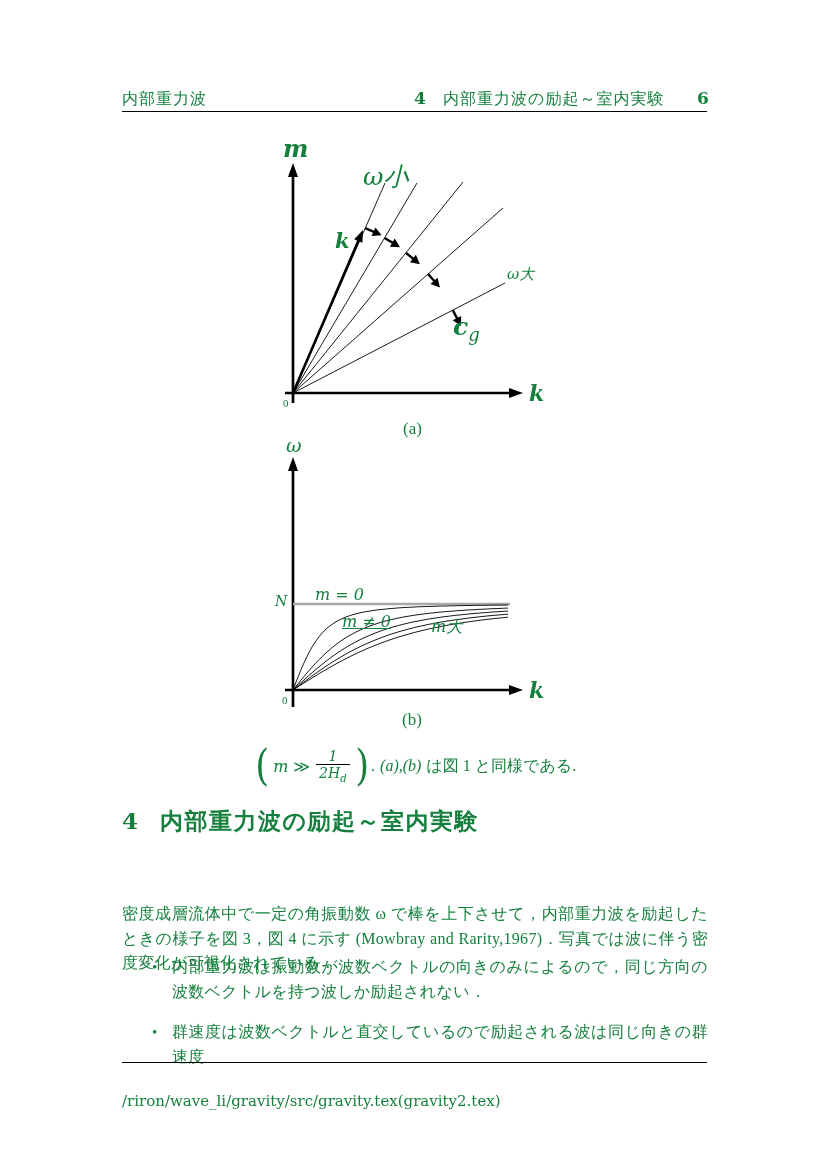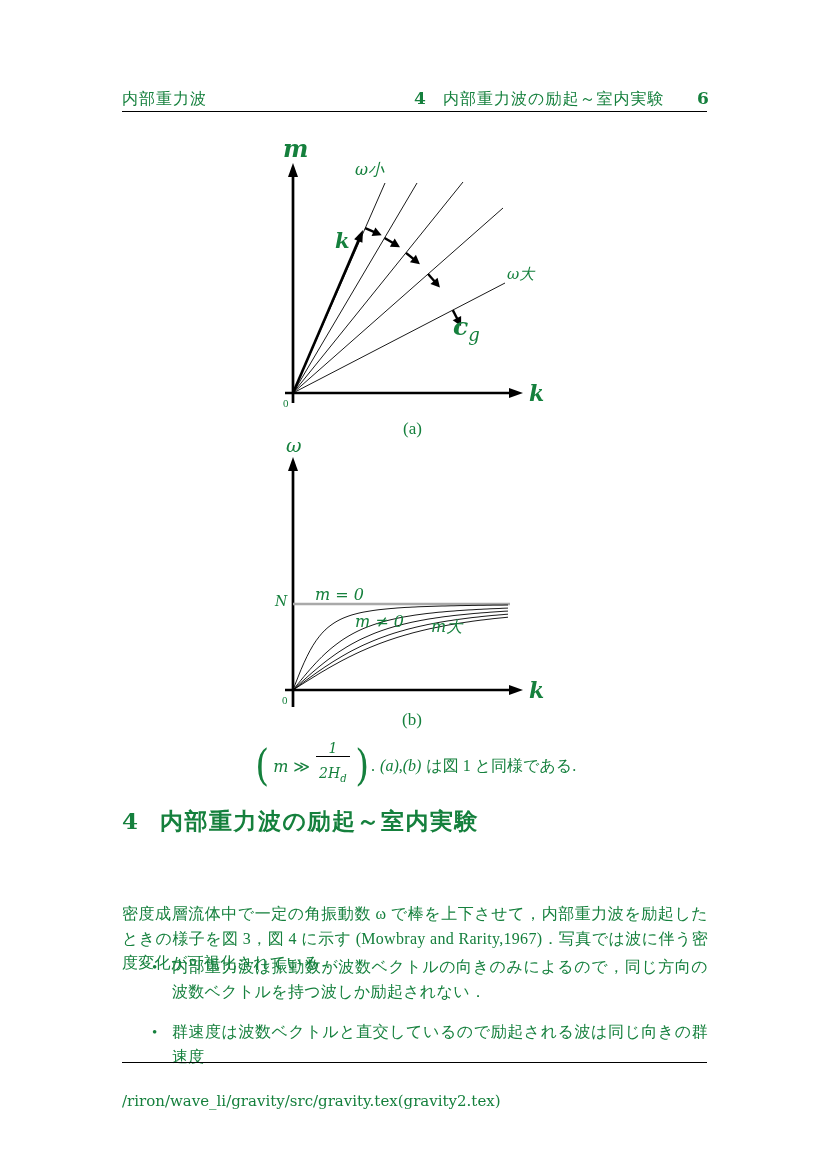--- a/index.html
+++ b/index.html
@@ -19,21 +19,21 @@
   .mlab{font-family:"DejaVu Serif",serif;font-style:italic;}
   
   #figcap{left:122px;top:740px;width:585px;height:52px;display:flex;
           justify-content:center;align-items:center;font-size:16px;}
   .paren{font-family:"DejaVu Serif",serif;font-size:42px;font-weight:400;
          transform:scaleX(0.85);line-height:1;margin:0 1px;}
   .frac{display:inline-flex;flex-direction:column;align-items:center;
         font-family:"DejaVu Serif",serif;font-style:italic;font-size:14px;
         line-height:1.15;margin:0 3px;}
   .frac .num{padding:0 6px;}
-  .frac .den{border-top:1px solid #000;padding:8px 3px;}
+  .frac .den{border-top:1px solid #000;padding:0 3px;}
   sub{font-size:0.72em;}
   
   #sec-head{left:122px;top:806px;display:flex;align-items:baseline;}
   #sec-num{font-family:"DejaVu Serif",serif;font-weight:bold;font-size:23px;margin-right:22px;}
   #sec-title{font-family:"Liberation Sans",sans-serif;font-weight:bold;font-size:23px;letter-spacing:1.5px;}
   
   .body-text{font-size:16px;line-height:24.6px;text-align:justify;letter-spacing:0.3px;}
   #para{left:122px;top:902px;width:586px;}
   #bullets{left:122px;top:955px;width:586px;}
   .bullet-item{display:flex;margin-bottom:16px;}
@@ -70,21 +70,21 @@
       <line x1="124.52153887187775" y1="98.00384545891671" x2="133.13243634638238" y2="103.08837539624326" stroke="#000" stroke-width="2.4"></line>
       <polygon points="140.0211543259861,107.1559993461045 129.8561948787018,106.6700987029003 134.68649831916204,98.4897461021209" fill="#000"></polygon>
       <line x1="145.93050723666653" y1="112.83331160625505" x2="153.71754548076345" y2="119.10722867495875" stroke="#000" stroke-width="2.4"></line>
       <polygon points="159.94717607604102,124.1263623299217 149.9587310487195,122.17868013403442 155.91895226398802,114.78099380214233" fill="#000"></polygon>
       <line x1="168.0646190703139" y1="134.0145022475806" x2="174.6749245010039" y2="141.51809219593136" stroke="#000" stroke-width="2.4"></line>
       <polygon points="179.96316884555586,147.520964154612 170.44968873246827,143.90762828067403 177.57809918340152,137.62783812151855" fill="#000"></polygon>
       <line x1="192.7729965295345" y1="170.09891689505287" x2="197.37861225758712" y2="178.97519448002703" stroke="#000" stroke-width="2.4"></line>
       <polygon points="201.0631048400292,186.07621654800633 192.70181883191916,180.2752341923546 201.13428253764457,175.89989925070464" fill="#000"></polygon>
     </svg>
   <span class="abs mlab bold" style="left:283px;top:134px;font-size:24px;">m</span>
-  <span class="abs mlab" style="left:355px;top:160px;font-size:16px;">ω小</span>
+  <span class="abs mlab" style="left:363px;top:160px;font-size:25px;">ω小</span>
   <span class="abs mlab bold" style="left:335px;top:228px;font-size:21px;">k</span>
   <span class="abs mlab" style="left:507px;top:265px;font-size:15px;">ω大</span>
   <span class="abs" style="left:453px;top:312px;font-size:25px;"><span class="mlab bold">c</span><sub class="mlab">g</sub></span>
   <span class="abs mlab bold" style="left:529px;top:380px;font-size:22px;">k</span>
   <span class="abs serif" style="left:283px;top:397px;font-size:11px;">0</span>
   <span class="abs serif" style="left:403px;top:419px;font-size:17px;">(a)</span>
 
   <svg id="svg-b" class="abs" style="left:260px;top:430px;" width="300" height="300">
       <line x1="33" y1="277" x2="33" y2="40" stroke="#000" stroke-width="2.7"></line>
       <polygon points="33,27 38,41 28,41" fill="#000"></polygon>
@@ -93,21 +93,21 @@
       <line x1="33" y1="174" x2="250" y2="174" stroke="#a9a9a9" stroke-width="2.4"></line>
       <path d="M 33 260 L 35.0 254.8 L 38.0 247.1 L 41.0 239.7 L 44.0 232.8 L 47.0 226.4 L 50.0 220.6 L 53.0 215.4 L 56.0 210.8 L 59.0 206.8 L 62.0 203.2 L 65.0 200.1 L 68.0 197.4 L 71.0 195.1 L 74.0 193.0 L 77.0 191.2 L 80.0 189.6 L 83.0 188.2 L 86.0 187.0 L 89.0 185.9 L 92.0 184.9 L 95.0 184.1 L 98.0 183.3 L 101.0 182.6 L 104.0 182.0 L 107.0 181.5 L 110.0 181.0 L 113.0 180.5 L 116.0 180.1 L 119.0 179.7 L 122.0 179.4 L 125.0 179.1 L 128.0 178.8 L 131.0 178.5 L 134.0 178.3 L 137.0 178.0 L 140.0 177.8 L 143.0 177.6 L 146.0 177.4 L 149.0 177.3 L 152.0 177.1 L 155.0 177.0 L 158.0 176.8 L 161.0 176.7 L 164.0 176.6 L 167.0 176.5 L 170.0 176.4 L 173.0 176.3 L 176.0 176.2 L 179.0 176.1 L 182.0 176.0 L 185.0 176.0 L 188.0 175.9 L 191.0 175.8 L 194.0 175.8 L 197.0 175.7 L 200.0 175.6 L 203.0 175.6 L 206.0 175.5 L 209.0 175.5 L 212.0 175.4 L 215.0 175.4 L 218.0 175.3 L 221.0 175.3 L 224.0 175.3 L 227.0 175.2 L 230.0 175.2 L 233.0 175.1 L 236.0 175.1 L 239.0 175.1 L 242.0 175.1 L 245.0 175.0 L 248.0 175.0" fill="none" stroke="#000" stroke-width="0.9"></path>
       <path d="M 33 260 L 35.0 257.5 L 38.0 253.8 L 41.0 250.1 L 44.0 246.5 L 47.0 242.9 L 50.0 239.4 L 53.0 236.1 L 56.0 232.8 L 59.0 229.7 L 62.0 226.7 L 65.0 223.8 L 68.0 221.1 L 71.0 218.5 L 74.0 216.1 L 77.0 213.8 L 80.0 211.6 L 83.0 209.5 L 86.0 207.6 L 89.0 205.8 L 92.0 204.1 L 95.0 202.5 L 98.0 201.0 L 101.0 199.6 L 104.0 198.3 L 107.0 197.1 L 110.0 196.0 L 113.0 194.9 L 116.0 193.9 L 119.0 192.9 L 122.0 192.0 L 125.0 191.2 L 128.0 190.4 L 131.0 189.7 L 134.0 189.0 L 137.0 188.3 L 140.0 187.7 L 143.0 187.1 L 146.0 186.6 L 149.0 186.1 L 152.0 185.6 L 155.0 185.1 L 158.0 184.7 L 161.0 184.3 L 164.0 183.9 L 167.0 183.5 L 170.0 183.2 L 173.0 182.9 L 176.0 182.5 L 179.0 182.2 L 182.0 182.0 L 185.0 181.7 L 188.0 181.4 L 191.0 181.2 L 194.0 181.0 L 197.0 180.7 L 200.0 180.5 L 203.0 180.3 L 206.0 180.1 L 209.0 179.9 L 212.0 179.8 L 215.0 179.6 L 218.0 179.4 L 221.0 179.3 L 224.0 179.1 L 227.0 179.0 L 230.0 178.8 L 233.0 178.7 L 236.0 178.6 L 239.0 178.5 L 242.0 178.3 L 245.0 178.2 L 248.0 178.1" fill="none" stroke="#000" stroke-width="0.9"></path>
       <path d="M 33 260 L 35.0 258.2 L 38.0 255.4 L 41.0 252.6 L 44.0 249.9 L 47.0 247.2 L 50.0 244.5 L 53.0 241.9 L 56.0 239.4 L 59.0 236.8 L 62.0 234.4 L 65.0 232.0 L 68.0 229.7 L 71.0 227.5 L 74.0 225.3 L 77.0 223.2 L 80.0 221.2 L 83.0 219.3 L 86.0 217.4 L 89.0 215.6 L 92.0 213.9 L 95.0 212.3 L 98.0 210.7 L 101.0 209.2 L 104.0 207.8 L 107.0 206.5 L 110.0 205.2 L 113.0 203.9 L 116.0 202.7 L 119.0 201.6 L 122.0 200.5 L 125.0 199.5 L 128.0 198.5 L 131.0 197.6 L 134.0 196.7 L 137.0 195.9 L 140.0 195.1 L 143.0 194.3 L 146.0 193.6 L 149.0 192.9 L 152.0 192.2 L 155.0 191.6 L 158.0 191.0 L 161.0 190.4 L 164.0 189.9 L 167.0 189.3 L 170.0 188.8 L 173.0 188.4 L 176.0 187.9 L 179.0 187.5 L 182.0 187.0 L 185.0 186.6 L 188.0 186.3 L 191.0 185.9 L 194.0 185.5 L 197.0 185.2 L 200.0 184.9 L 203.0 184.6 L 206.0 184.3 L 209.0 184.0 L 212.0 183.7 L 215.0 183.4 L 218.0 183.2 L 221.0 182.9 L 224.0 182.7 L 227.0 182.5 L 230.0 182.2 L 233.0 182.0 L 236.0 181.8 L 239.0 181.6 L 242.0 181.4 L 245.0 181.2 L 248.0 181.1" fill="none" stroke="#000" stroke-width="0.9"></path>
       <path d="M 33 260 L 35.0 258.5 L 38.0 256.3 L 41.0 254.0 L 44.0 251.8 L 47.0 249.6 L 50.0 247.4 L 53.0 245.3 L 56.0 243.1 L 59.0 241.0 L 62.0 239.0 L 65.0 236.9 L 68.0 235.0 L 71.0 233.0 L 74.0 231.1 L 77.0 229.3 L 80.0 227.5 L 83.0 225.7 L 86.0 224.0 L 89.0 222.3 L 92.0 220.7 L 95.0 219.2 L 98.0 217.7 L 101.0 216.2 L 104.0 214.8 L 107.0 213.5 L 110.0 212.2 L 113.0 210.9 L 116.0 209.7 L 119.0 208.5 L 122.0 207.4 L 125.0 206.3 L 128.0 205.2 L 131.0 204.2 L 134.0 203.2 L 137.0 202.3 L 140.0 201.4 L 143.0 200.6 L 146.0 199.7 L 149.0 198.9 L 152.0 198.2 L 155.0 197.4 L 158.0 196.7 L 161.0 196.0 L 164.0 195.4 L 167.0 194.7 L 170.0 194.1 L 173.0 193.5 L 176.0 193.0 L 179.0 192.4 L 182.0 191.9 L 185.0 191.4 L 188.0 190.9 L 191.0 190.5 L 194.0 190.0 L 197.0 189.6 L 200.0 189.2 L 203.0 188.8 L 206.0 188.4 L 209.0 188.0 L 212.0 187.6 L 215.0 187.3 L 218.0 187.0 L 221.0 186.6 L 224.0 186.3 L 227.0 186.0 L 230.0 185.7 L 233.0 185.4 L 236.0 185.2 L 239.0 184.9 L 242.0 184.7 L 245.0 184.4 L 248.0 184.2" fill="none" stroke="#000" stroke-width="0.9"></path>
       <path d="M 33 260 L 35.0 258.7 L 38.0 256.8 L 41.0 254.9 L 44.0 253.0 L 47.0 251.1 L 50.0 249.3 L 53.0 247.4 L 56.0 245.6 L 59.0 243.7 L 62.0 241.9 L 65.0 240.2 L 68.0 238.4 L 71.0 236.7 L 74.0 235.0 L 77.0 233.4 L 80.0 231.7 L 83.0 230.1 L 86.0 228.6 L 89.0 227.0 L 92.0 225.6 L 95.0 224.1 L 98.0 222.7 L 101.0 221.3 L 104.0 220.0 L 107.0 218.7 L 110.0 217.4 L 113.0 216.2 L 116.0 215.0 L 119.0 213.8 L 122.0 212.7 L 125.0 211.6 L 128.0 210.5 L 131.0 209.5 L 134.0 208.5 L 137.0 207.5 L 140.0 206.6 L 143.0 205.7 L 146.0 204.8 L 149.0 204.0 L 152.0 203.1 L 155.0 202.3 L 158.0 201.6 L 161.0 200.8 L 164.0 200.1 L 167.0 199.4 L 170.0 198.7 L 173.0 198.1 L 176.0 197.5 L 179.0 196.9 L 182.0 196.3 L 185.0 195.7 L 188.0 195.1 L 191.0 194.6 L 194.0 194.1 L 197.0 193.6 L 200.0 193.1 L 203.0 192.7 L 206.0 192.2 L 209.0 191.8 L 212.0 191.3 L 215.0 190.9 L 218.0 190.5 L 221.0 190.1 L 224.0 189.8 L 227.0 189.4 L 230.0 189.1 L 233.0 188.7 L 236.0 188.4 L 239.0 188.1 L 242.0 187.8 L 245.0 187.5 L 248.0 187.2" fill="none" stroke="#000" stroke-width="0.9"></path>
     </svg>
   <span class="abs mlab" style="left:286px;top:434px;font-size:19px;">ω</span>
   <span class="abs mlab" style="left:275px;top:593px;font-size:14px;">N</span>
   <span class="abs mlab" style="left:315px;top:585px;font-size:16px;">m = 0</span>
-  <span class="abs mlab" style="left:355px;top:612px;font-size:16px;">m ≠ 0</span>
+  <span class="abs mlab" style="left:342px;top:612px;font-size:16px;text-decoration:underline;">m ≠ 0</span>
   <span class="abs mlab" style="left:431px;top:617px;font-size:16px;">m大</span>
   <span class="abs mlab bold" style="left:529px;top:677px;font-size:22px;">k</span>
   <span class="abs serif" style="left:282px;top:694px;font-size:11px;">0</span>
   <span class="abs serif" style="left:402px;top:710px;font-size:17px;">(b)</span>
 
   <div id="figcap" class="abs">
     <span class="paren">(</span>
     <span class="mlab" style="margin:0 2px;">m</span>
     <span style="margin:0 3px;">≫</span>
     <span class="frac">

